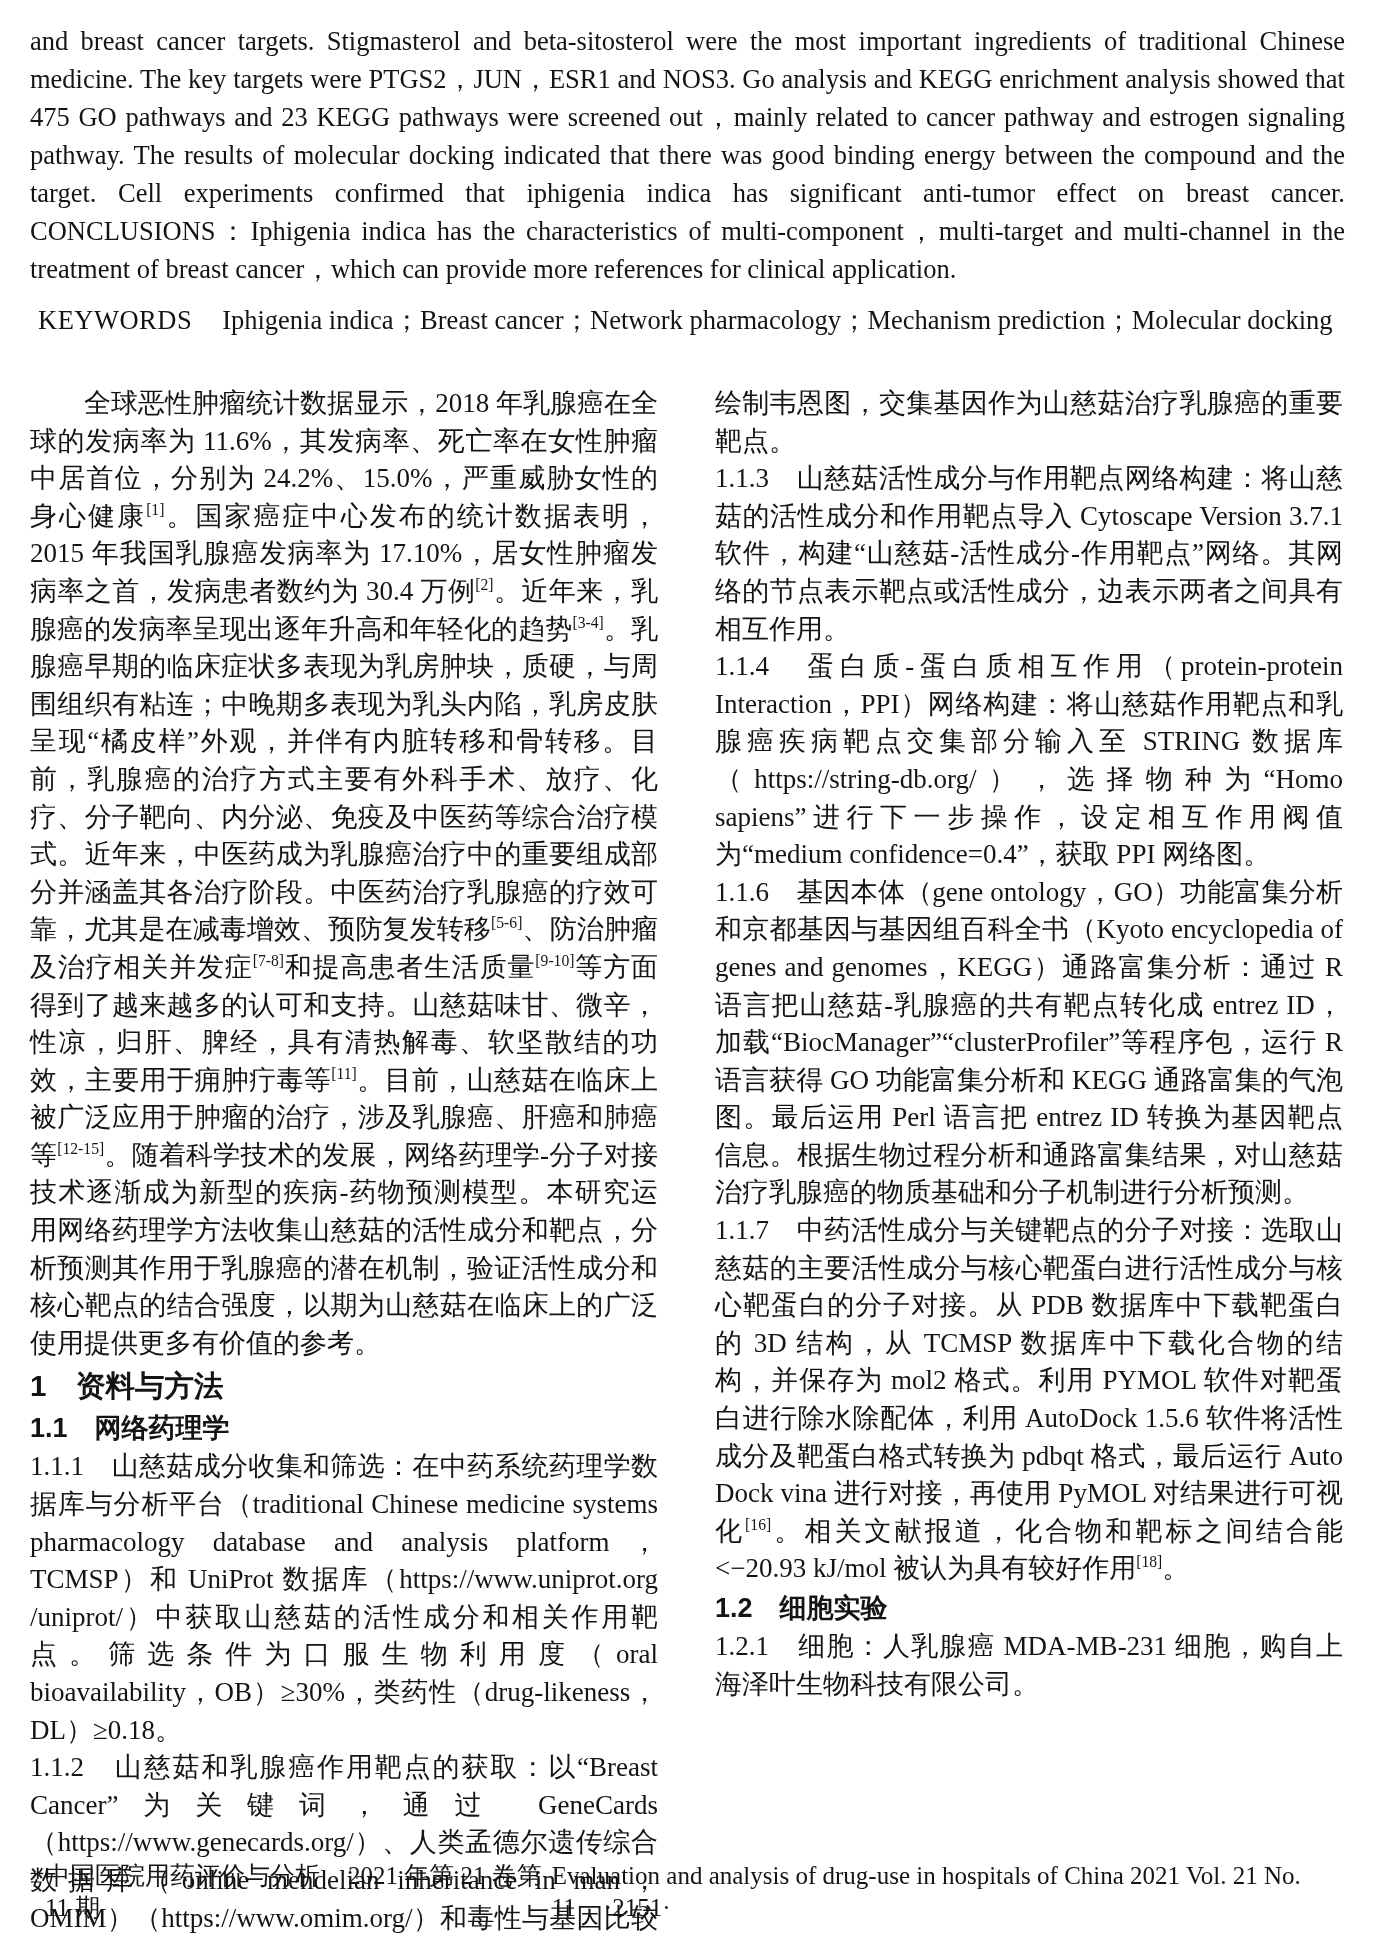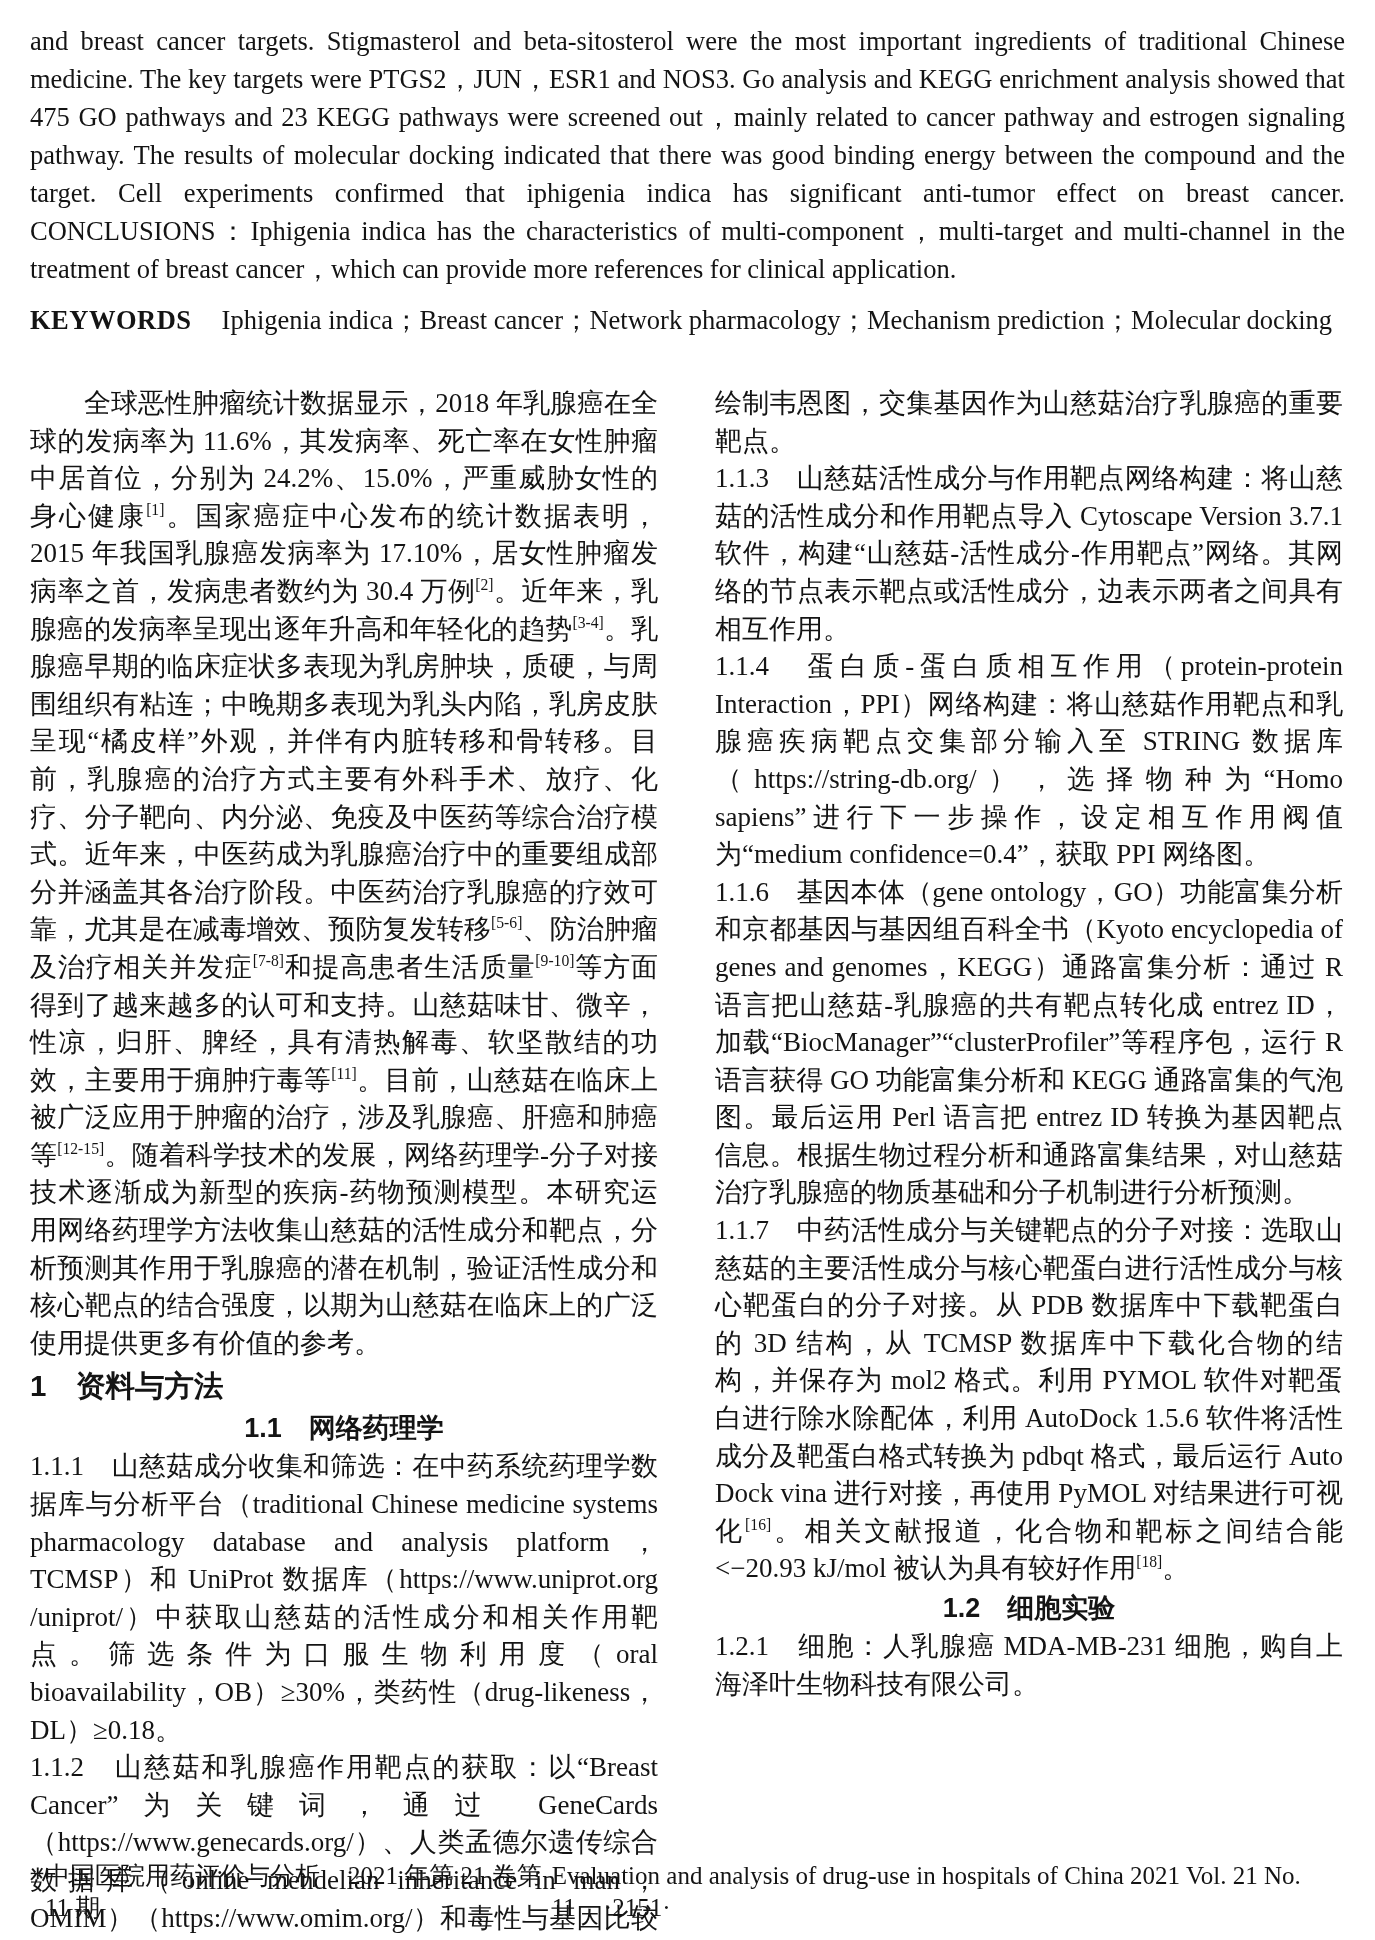--- a/index.html
+++ b/index.html
@@ -6,36 +6,36 @@
   .page {
     width: 1375px; height: 1940px; margin: 0 auto; background: #ffffff;
     box-sizing: border-box; padding: 22px 30px 0 30px; position: relative;
     color: #141414;
     font-family: "Liberation Serif", "DejaVu Serif", serif;
   }
   .abstract {
     margin: 0; font-size: 26.5px; line-height: 38px; text-align: justify;
   }
   .keywords { margin: 13px 0 0 0; font-size: 26.5px; line-height: 38px; }
-  .kw-label { font-weight: bold; margin-right: 30px; letter-spacing: 0.5px; }
+  .kw-label { font-weight: normal; margin-right: 30px; letter-spacing: 0.5px; margin-left: 8px; }
   .columns { display: flex; gap: 57px; margin-top: 46px; }
   .col { width: 628px; flex: 0 0 auto; }
   .col .para {
     margin: 0; font-size: 27px; line-height: 37.6px; text-align: justify;
     word-break: break-word;
   }
   .col .para.indent { text-indent: 2em; }
   .col sup { font-size: 0.58em; line-height: 0; vertical-align: super; }
   .h1 {
     font-family: "Liberation Sans", "DejaVu Sans", sans-serif;
     font-weight: bold; font-size: 29.5px; line-height: 42px; margin: 3px 0 2px 0;
   }
   .h2 {
     font-family: "Liberation Sans", "DejaVu Sans", sans-serif;
-    font-weight: bold; font-size: 27px; line-height: 38px; margin: 1px 0; text-align: center;
+    font-weight: bold; font-size: 27px; line-height: 38px; margin: 1px 0;
   }
   .footer {
     position: absolute; left: 45px; right: 30px; bottom: 16px;
     display: flex; justify-content: space-between; align-items: center;
     font-size: 25px; line-height: 32px;
   }
   .foot-gap { margin-left: 28px; }
 </style>
 </head>
 <body>

